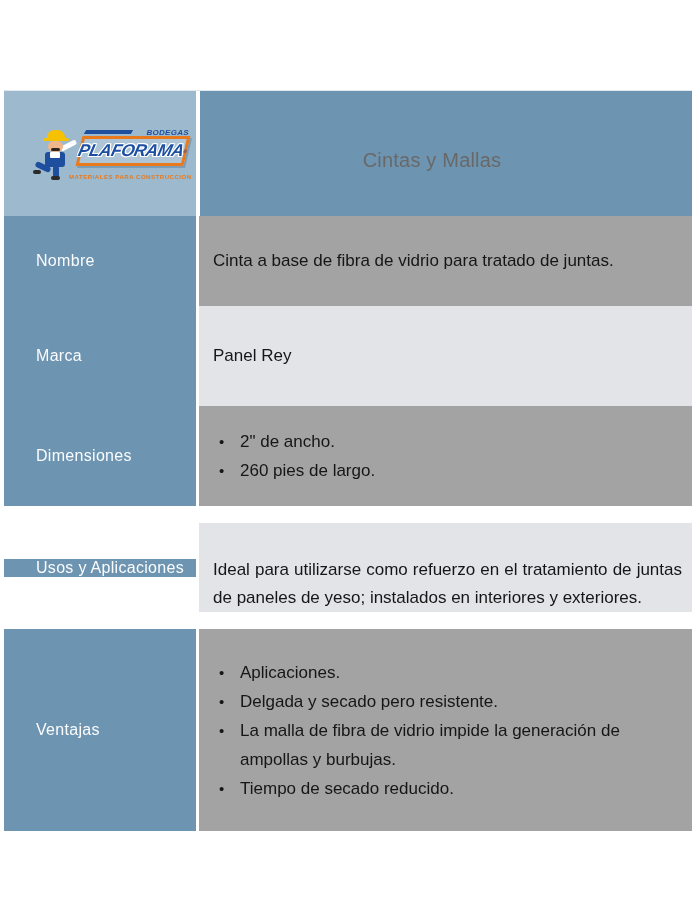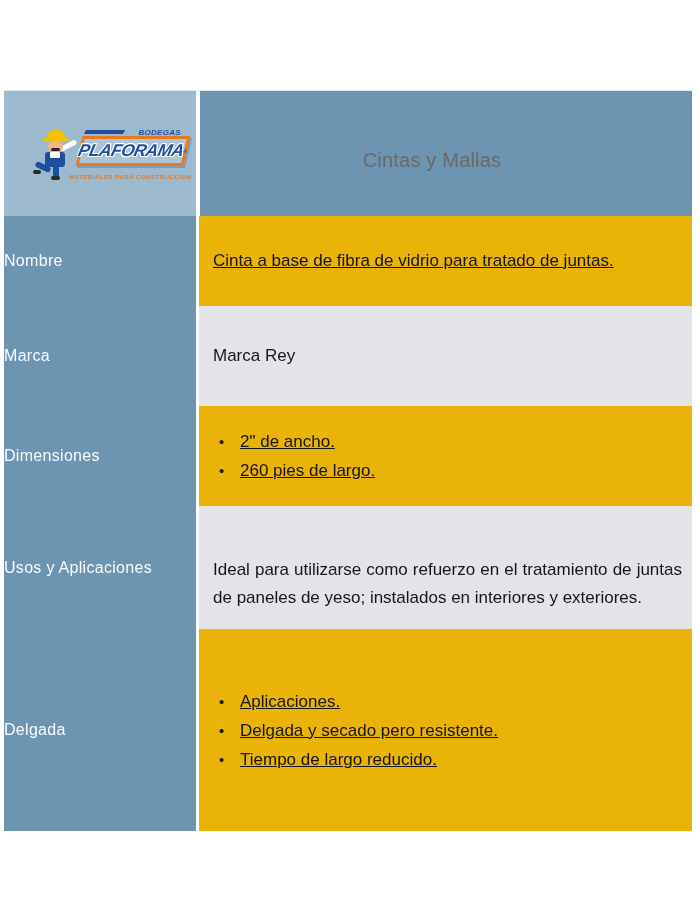--- a/index.html
+++ b/index.html
@@ -6,47 +6,47 @@
   html,body { background:#ffffff; }
   body { font-family:"Liberation Sans", sans-serif; }
   .sheet { position:relative; width:700px; height:903px; background:#ffffff; overflow:hidden; }
 
   .table { position:absolute; left:4px; top:90px; width:688px; border-top:1px solid #e2e8ec; }
   .row { display:flex; }
   .h-header { height:125px; }
   .h-r1 { height:90px; }
   .h-r2 { height:100px; }
   .h-r3 { height:100px; }
-  .h-r4 { height:123px; }
+  .h-r4 { height:123px;align-items:center; }
   .h-r5 { height:202px; }
 
   .label-cell { flex:0 0 192px; background:#6d94b1; color:#fbfcfd;
-                display:flex; align-items:center; padding-left:0;
+                display:flex; align-items:center; padding-left:32px;
                 font-size:16px; letter-spacing:0.3px; }
   .value-cell { flex:1; margin-left:3px; display:flex; flex-direction:column;
                 justify-content:center; padding:0 10px 0 14px;
                 color:#161616; font-size:17px; }
-  .band-white { background:#eab308;text-decoration:underline; }
+  .band-white { background:#a3a3a3; }
   .band-gray  { background:#e2e4e8; }
 
   .logo-cell { background:#9cb9cd; position:relative; padding-left:0; }
   .title-cell { flex:1; margin-left:4px; background:#6d94b1;
                 display:flex; align-items:center; justify-content:center;
                 padding-top:14px; padding-right:28px; }
   .title-text { color:#696969; font-size:20px; letter-spacing:0.2px; }
 
   .para { text-align:justify; line-height:28px;margin-top:33px; }
   ul.bullets { list-style:none; }
   ul.bullets li { position:relative; padding-left:27px; line-height:29px; }
   ul.bullets li::before { content:"\2022"; position:absolute; left:6px; top:0;
                           font-size:15px; color:#161616; }
 
   
   .logo { position:absolute; left:29px; top:36px; width:156px; height:53px; }
-  .logo-head { position:absolute; top:0; left:52px; right:8px; height:10px;
+  .logo-head { position:absolute; top:0; left:52px; right:0; height:10px;
                display:flex; align-items:center; gap:14px; }
   .logo-bar { flex:1; height:4px; background:#1d4f9e; transform:skewX(-30deg); }
   .logo-bodegas { font-size:8px; font-weight:bold; font-style:italic;
                   color:#1d4f9e; letter-spacing:0.3px; white-space:nowrap; }
   .logo-sign { position:absolute; top:9px; left:46px; width:108px; height:30px;
                border:3px solid #e8791d; transform:skewX(-13deg);
                background:rgba(255,255,255,0.18);
                display:flex; align-items:center; justify-content:center;
                box-shadow:2px 2px 0 rgba(40,70,120,0.25); }
   .logo-name { font-size:17px; font-weight:bold; font-style:italic;
@@ -114,21 +114,21 @@
     <div class="row h-r1">
       <div class="label-cell">Nombre</div>
       <div class="value-cell band-white">
         <div>Cinta a base de fibra de vidrio para tratado de juntas.</div>
       </div>
     </div>
 
     <div class="row h-r2">
       <div class="label-cell">Marca</div>
       <div class="value-cell band-gray">
-        <div>Marca Rey</div>
+        <div>Panel Rey</div>
       </div>
     </div>
 
     <div class="row h-r3">
       <div class="label-cell">Dimensiones</div>
       <div class="value-cell band-white">
         <ul class="bullets">
           <li>2" de ancho.</li>
           <li>260 pies de largo.</li>
         </ul>
@@ -136,24 +136,25 @@
     </div>
 
     <div class="row h-r4">
       <div class="label-cell">Usos y Aplicaciones</div>
       <div class="value-cell band-gray">
         <div class="para">Ideal para utilizarse como refuerzo en el tratamiento de juntas de paneles de yeso; instalados en interiores y exteriores.</div>
       </div>
     </div>
 
     <div class="row h-r5">
-      <div class="label-cell">Delgada</div>
+      <div class="label-cell">Ventajas</div>
       <div class="value-cell band-white">
         <ul class="bullets">
           <li>Aplicaciones.</li>
           <li>Delgada y secado pero resistente.</li>
-          <li>Tiempo de largo reducido.</li>
+          <li>La malla de fibra de vidrio impide la generación de ampollas y burbujas.</li>
+          <li>Tiempo de secado reducido.</li>
         </ul>
       </div>
     </div>
 
   </div>
 </div>
 
 </body></html>

